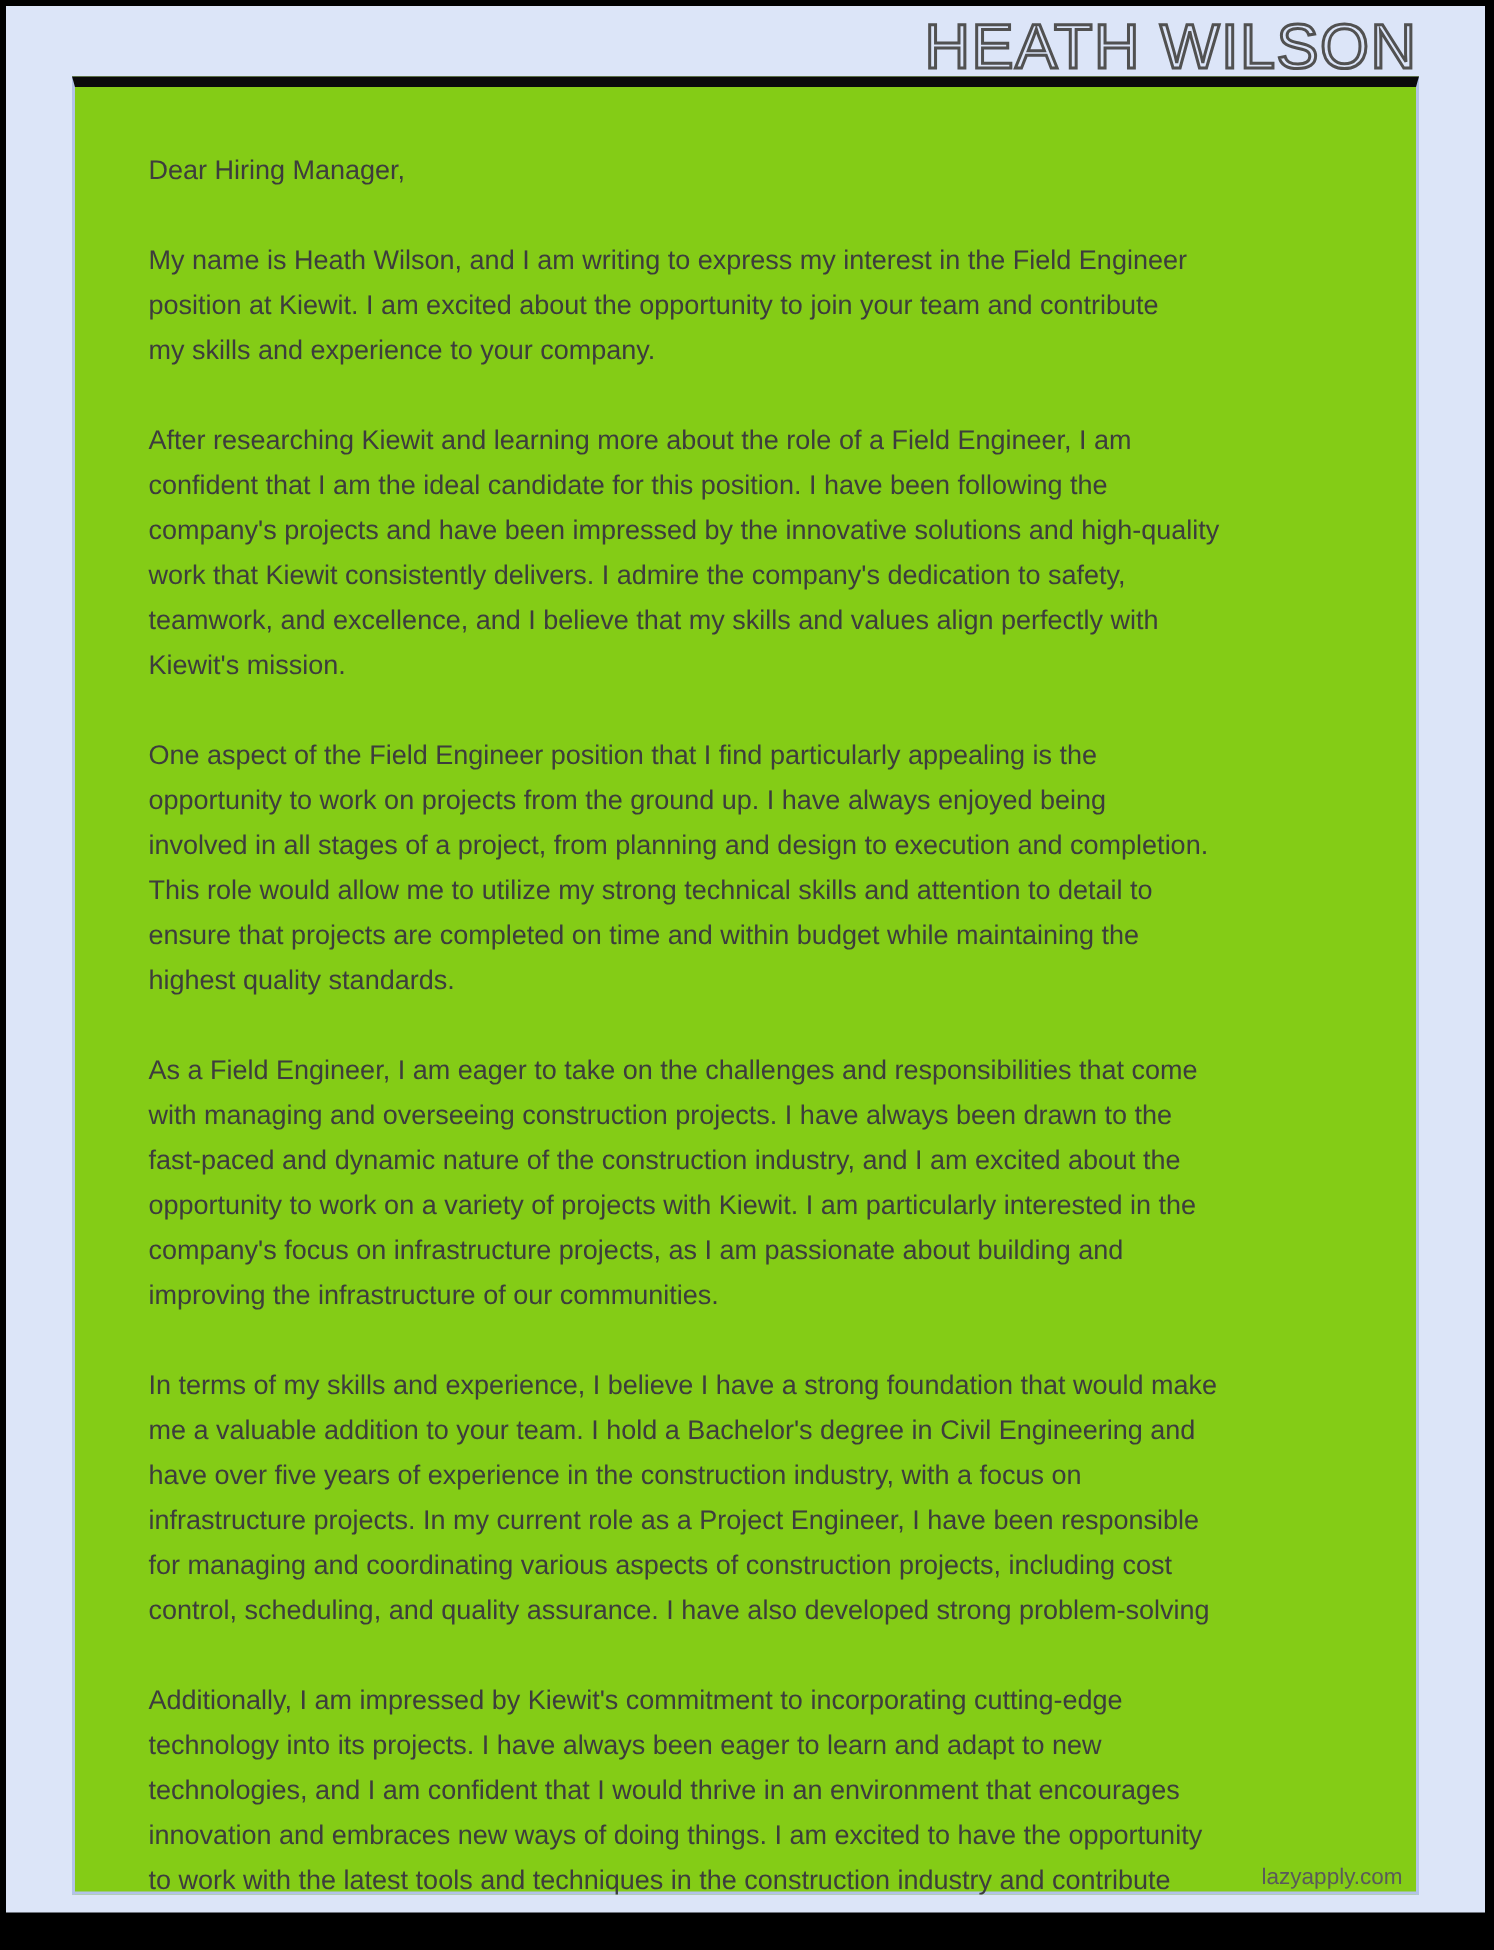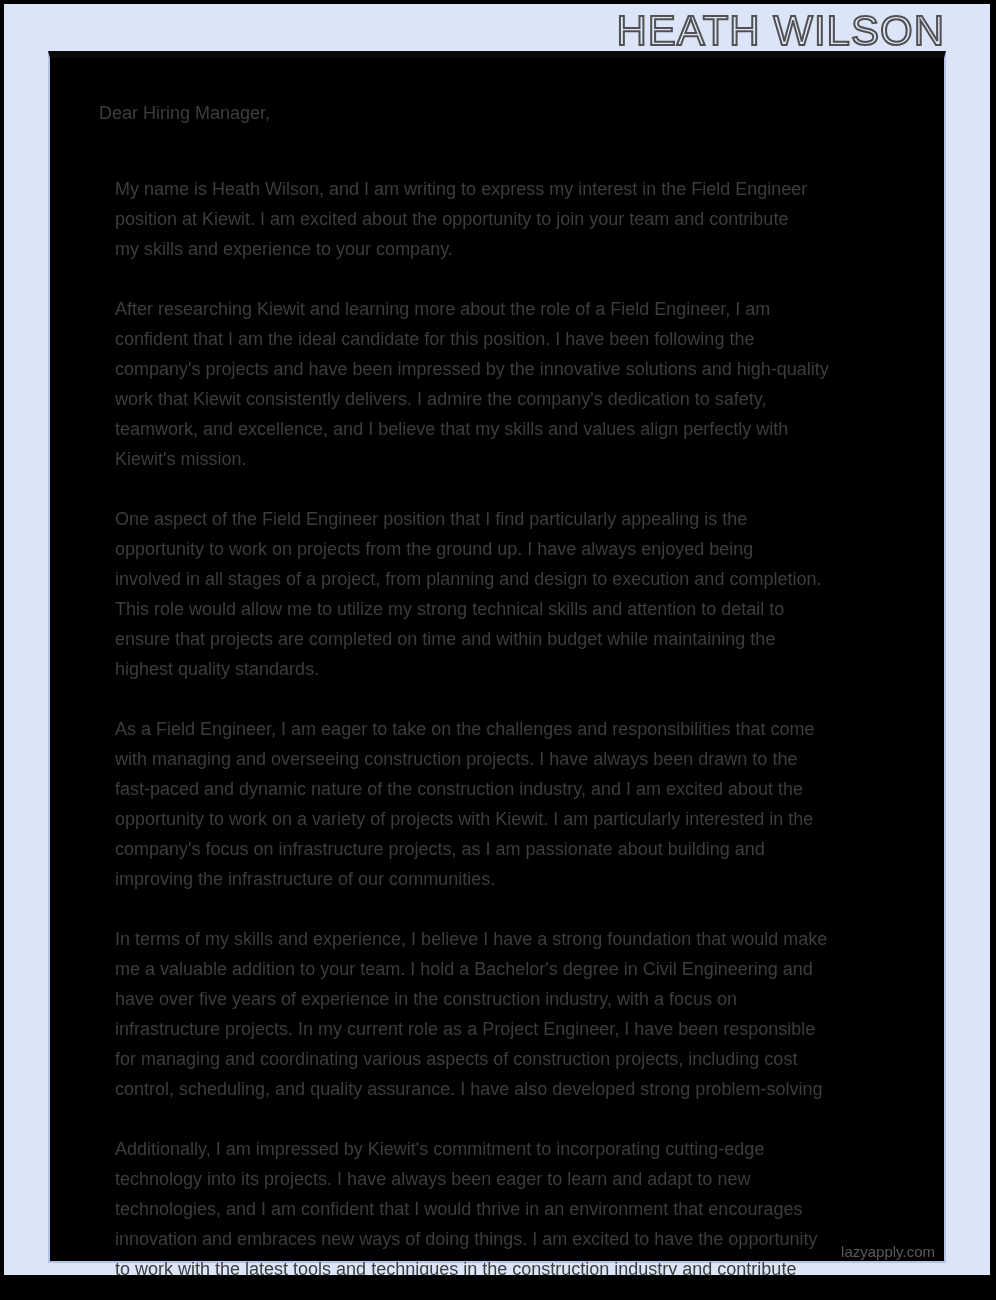--- a/index.html
+++ b/index.html
@@ -42,21 +42,21 @@
     white-space: nowrap;
     z-index: 3;
   }
   .panel {
     position: absolute;
     left: 44px;
     top: 47px;
     width: 898px;
     height: 1212px;
     box-sizing: border-box;
-    background: #000000;
+    background: #84cc16;
     border: 2px solid #b3c3e8;
     border-top: 7px solid #0b0b0b;
     z-index: 1;
   }
   .watermark {
     position: absolute;
     right: 9px;
     bottom: 1px;
     font-size: 15px;
     line-height: 16px;
@@ -67,25 +67,25 @@
     left: 95px;
     top: 94px;
     width: 880px;
     z-index: 2;
     color: #3d3d3d;
     font-size: 18px;
     line-height: 30px;
     font-weight: 400;
   }
   .greeting {
-    margin: 0 0 46px 0;
+    margin: 0 0 30px 0;
     white-space: pre-line;
   }
   .para {
-    margin: 0 0 30px 16px;
+    margin: 0 0 30px 0;
     white-space: pre-line;
   }
 </style>
 </head>
 <body>
 
 <div class="frame">
   <div class="page">
 
     <div class="header-name">HEATH WILSON</div>

